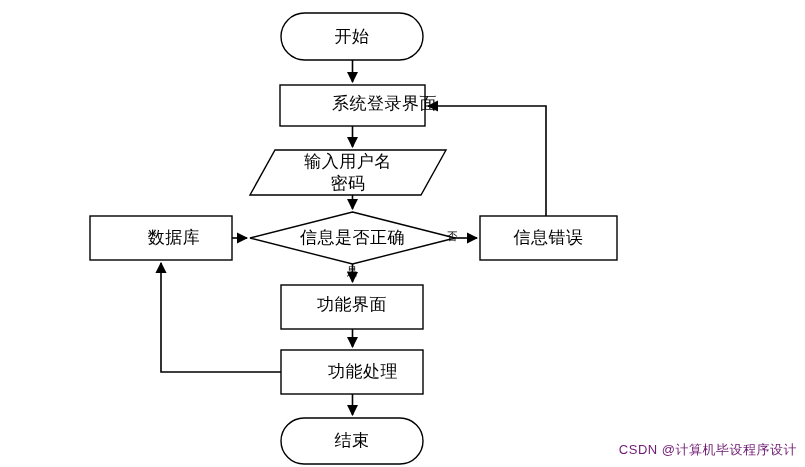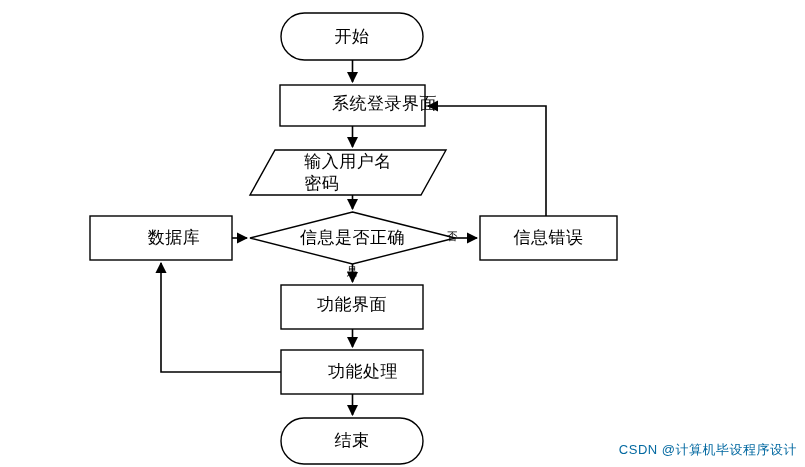--- a/index.html
+++ b/index.html
@@ -22,39 +22,40 @@
     left: 0;
     top: 0;
     width: 805px;
     height: 467px;
   }
   .node-label {
     position: absolute;
     display: flex;
     align-items: center;
     justify-content: center;
+    text-align: center;
     color: #000000;
     font-size: 17px;
     line-height: 1.25;
     letter-spacing: 0.5px;
     white-space: pre-line;
     pointer-events: none;
   }
   .edge-label {
     position: absolute;
     color: #000000;
     font-size: 11px;
     line-height: 1;
     text-align: center;
   }
   .watermark {
     position: absolute;
     right: 8px;
     bottom: 8px;
-    color: #0369a1;
+    color: #701a75;
     font-size: 13px;
     letter-spacing: 0.5px;
     user-select: none;
   }
 </style>
 </head>
 <body>
 
 <div id="canvas">
 

